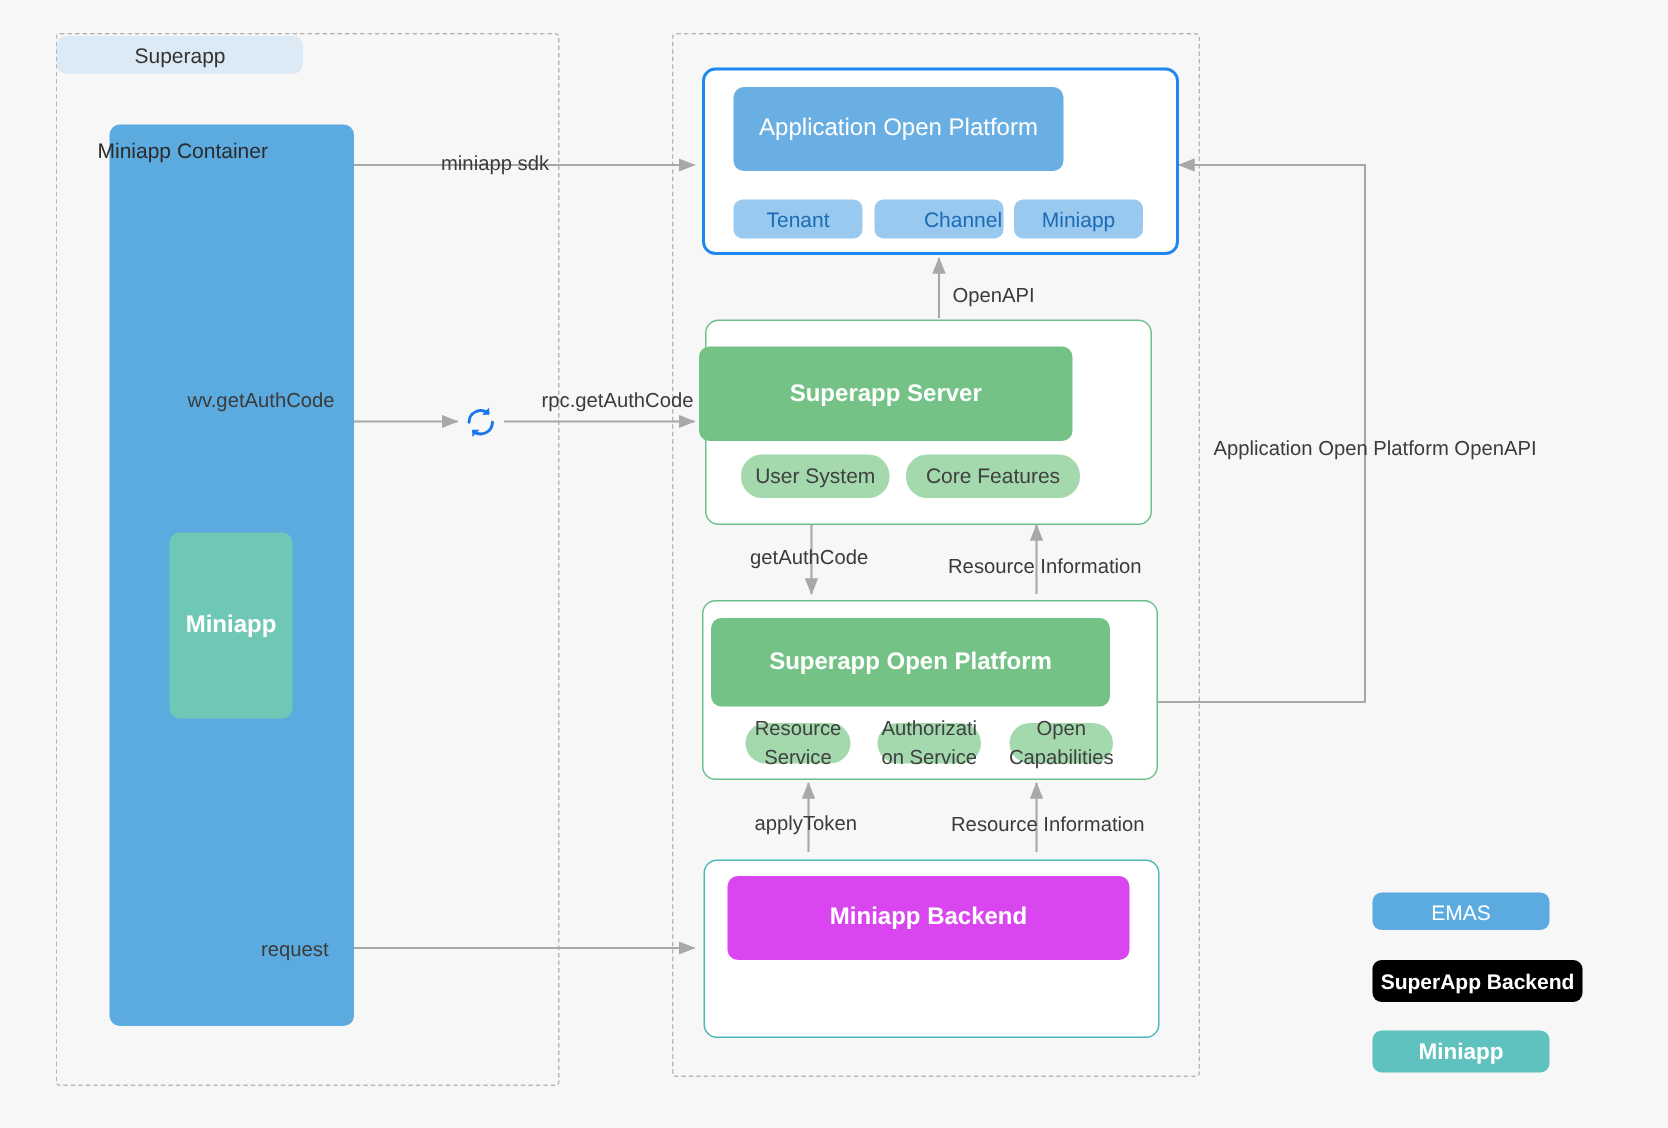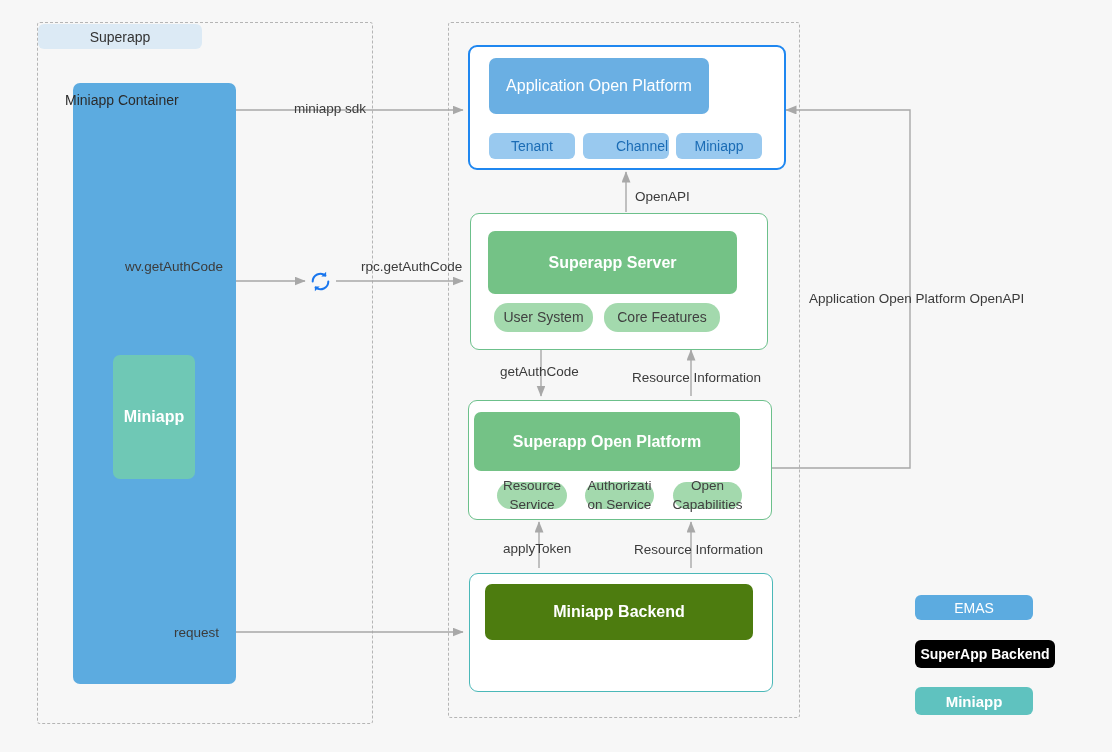--- a/index.html
+++ b/index.html
@@ -23,21 +23,21 @@
   
   .frame{position:absolute;box-sizing:border-box;border-radius:9px;background:#ffffff;}
   .frame.blue{border:2px solid #1f87f0;}
   .frame.green{border:1.5px solid #6cc08b;}
   .frame.teal{border:1.5px solid #4bb8b8;}
 
   
   .hdr{position:absolute;border-radius:7px;display:flex;align-items:center;justify-content:center;color:#fff;box-sizing:border-box;}
   .hdr.blue{background:#6aafe3;font-size:16px;}
   .hdr.green{background:#74c286;font-size:16px;font-weight:bold;}
-  .hdr.teal{background:#4d7c0f;font-size:16px;font-weight:bold;}
+  .hdr.teal{background:#d946ef;font-size:16px;font-weight:bold;}
 
   
   .sub{position:absolute;border-radius:6px;display:flex;align-items:center;justify-content:center;text-align:center;box-sizing:border-box;line-height:1.35;}
   .sub.blue{background:#99c9ef;color:#1b6cb5;font-size:14px;}
   .sub.green{background:#a3d9ad;color:#404040;font-size:14px;border-radius:14px;}
 
   
   .container-blk{position:absolute;background:#5cabe0;border-radius:7px;}
   .miniapp-blk{position:absolute;background:#6fc8b5;border-radius:7px;display:flex;align-items:center;justify-content:center;color:#fff;font-weight:bold;font-size:16px;}
 
@@ -125,21 +125,21 @@
     <span>Tenant</span>
   </div>
   <div class="sub blue" style="left:583px;top:133px;width:86px;height:26px;padding-left:32px;">
     <span>Channel</span>
   </div>
   <div class="sub blue" style="left:676px;top:133px;width:86px;height:26px;">
     <span>Miniapp</span>
   </div>
 
   <div class="frame green" style="left:470px;top:213px;width:298px;height:137px;"></div>
-  <div class="hdr green" style="left:488px;top:231px;width:249px;height:63px;">
+  <div class="hdr green" style="left:466px;top:231px;width:249px;height:63px;">
     <span>Superapp Server</span>
   </div>
   <div class="sub green" style="left:494px;top:303px;width:99px;height:29px;">
     <span>User System</span>
   </div>
   <div class="sub green" style="left:604px;top:303px;width:116px;height:29px;">
     <span>Core Features</span>
   </div>
 
   <div class="frame green" style="left:468px;top:400px;width:304px;height:120px;"></div>

